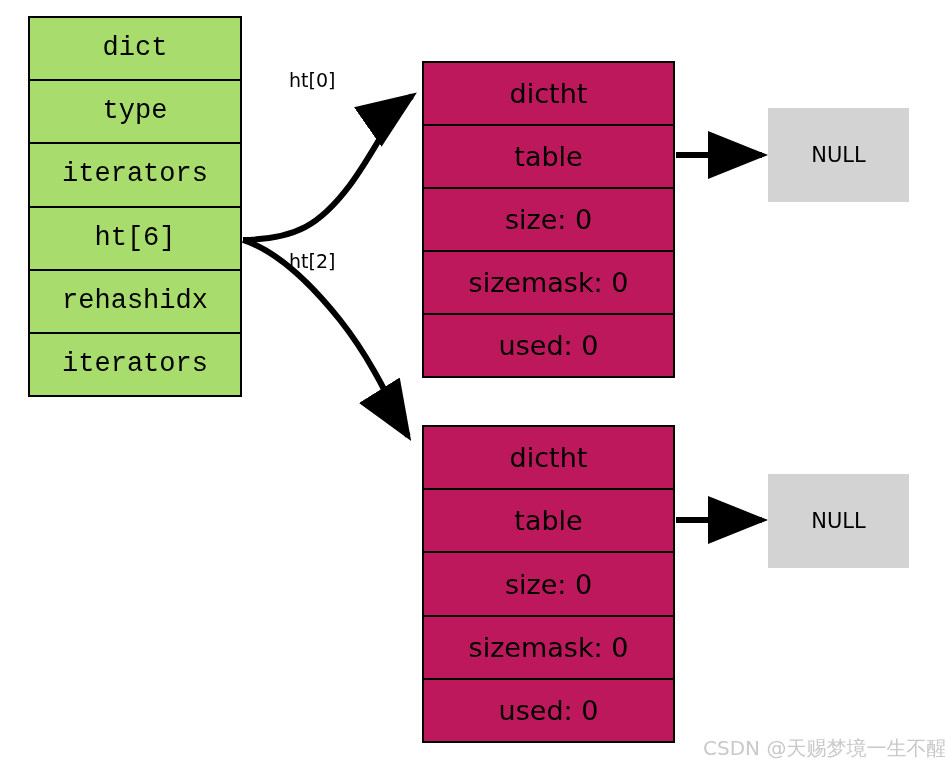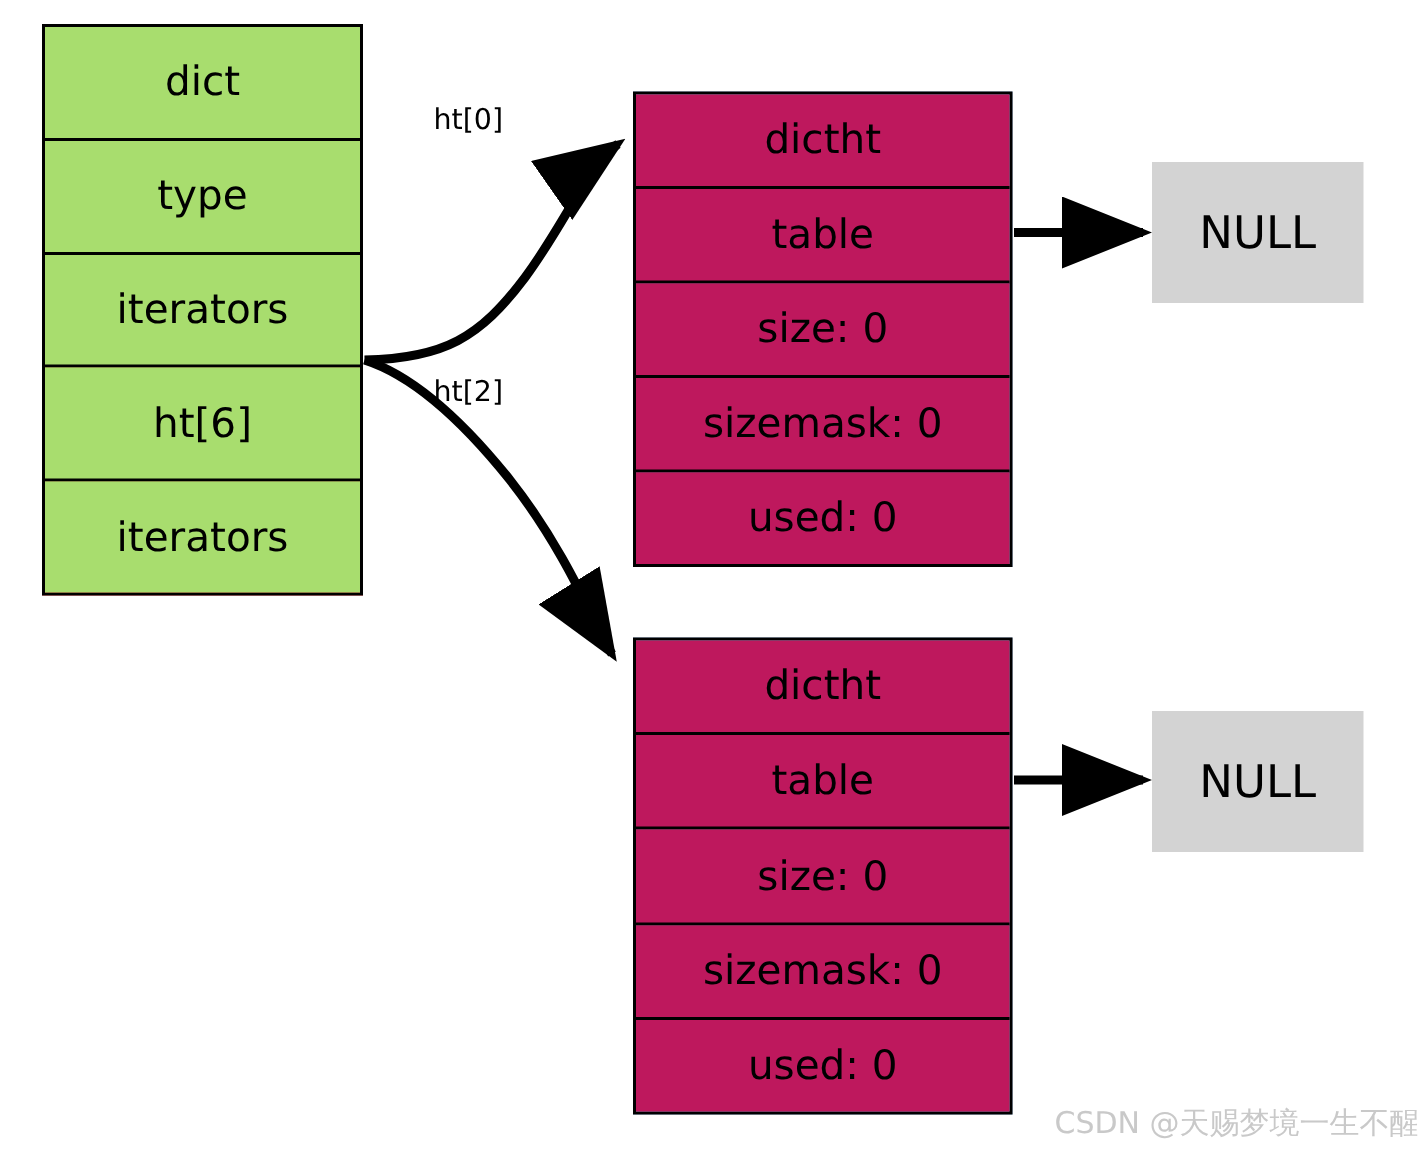--- a/index.html
+++ b/index.html
@@ -35,34 +35,34 @@
     border-bottom: 2px solid #000000;
     font-size: 27px;
     line-height: 1;
     color: #000000;
     white-space: nowrap;
   }
   .struct .row:last-child {
     border-bottom: none;
   }
 
-  .struct.green { background: #ef4444; }
+  .struct.green { background: #ef4444; font-family: Liberation Mono, monospace; }
   .struct.green .row { background: #a8dd6e; }
   .struct.blue  { background: #91b8e0; }
   .struct.blue .row { background: #be185d; }
 
   
   .nullbox {
     position: absolute;
     box-sizing: border-box;
     background: #d3d3d3;
     display: flex;
     align-items: center;
     justify-content: center;
-    font-size: 30px;
+    font-size: 21px;
     color: #000000;
     white-space: nowrap;
   }
 
   
   .edge-label {
     position: absolute;
     font-size: 19px;
     color: #000000;
     white-space: nowrap;
@@ -116,20 +116,23 @@
     <div class="row">
         <span>type</span>
       </div>
     <div class="row">
         <span>iterators</span>
       </div>
     <div class="row">
         <span>ht[6]</span>
       </div>
     <div class="row">
+        <span>rehashidx</span>
+      </div>
+    <div class="row">
         <span>iterators</span>
       </div>
   </div>
 
   <div class="struct blue" style="left:422px; top:61px; width:253px; height:317px;">
     <div class="row">
         <span>dictht</span>
       </div>
     <div class="row">
         <span>table</span>

